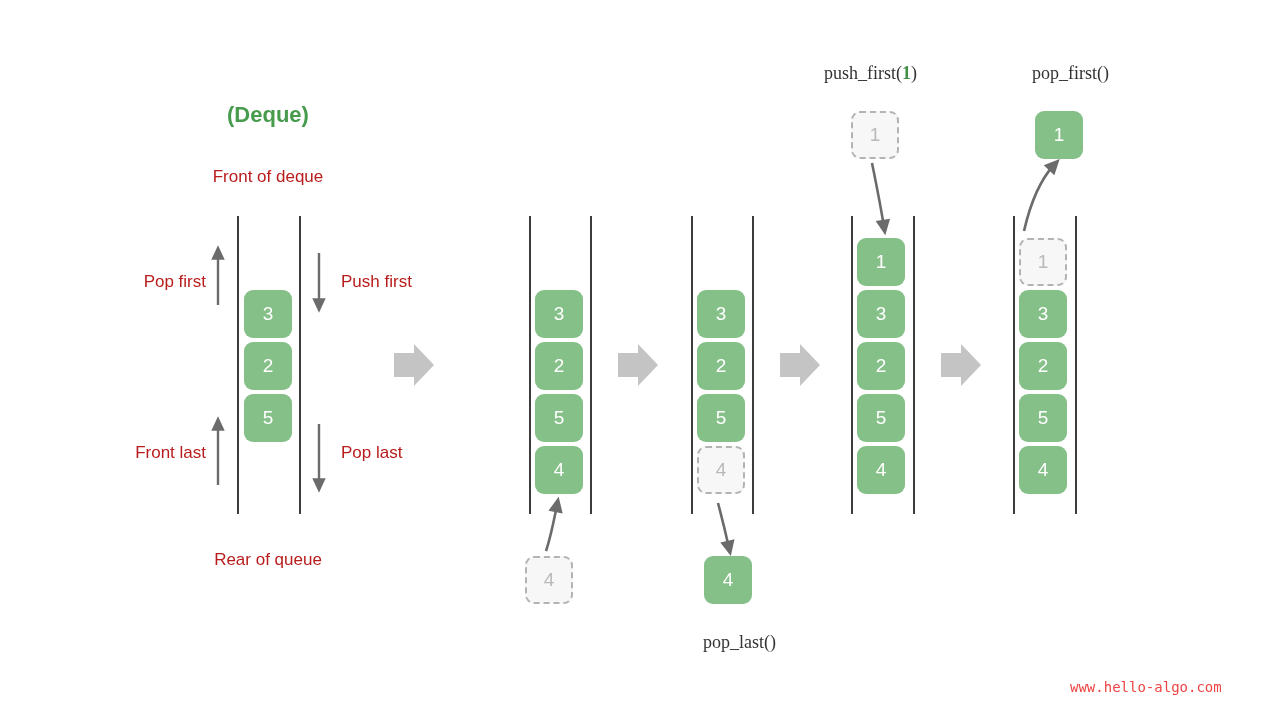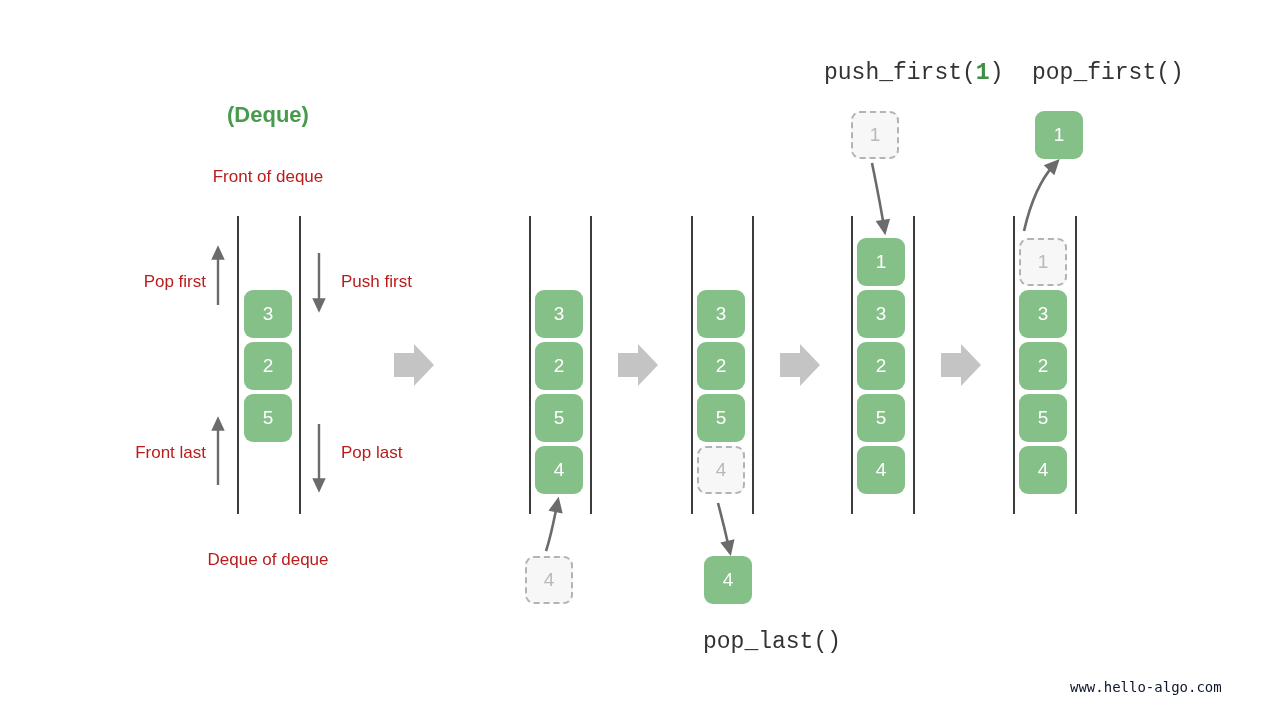--- a/index.html
+++ b/index.html
@@ -37,33 +37,33 @@
     color: #b91c1c;
     font-weight: normal;
     font-size: 17px;
     white-space: nowrap;
     line-height: 22px;
   }
   .lbl.center { text-align: center; }
 
   
   .mono {
-    font-family: Liberation Mono, monospace;
-    font-size: 23px;
+    font-family: Liberation Serif, serif;
+    font-size: 18px;
     color: #333333;
     white-space: nowrap;
     line-height: 30px;
   }
   .mono .arg { color: #3f9046; font-weight: bold; }
 
   
   .watermark {
     font-family: "DejaVu Sans Mono", "Liberation Mono", monospace;
     font-size: 14px;
-    color: #0f172a;
+    color: #ef4444;
     white-space: nowrap;
   }
 
   
   .rail {
     background: #3c3c3c;
     width: 1.6px;
   }
 
   
@@ -97,21 +97,21 @@
   }
 </style>
 </head>
 <body>
 
 <div id="stage">
 
   <div class="abs title" style="left:143px; top:95px; width:250px;">(Deque)</div>
 
   <div class="abs lbl center" style="left:143px; top:166px; width:250px;">Front of deque</div>
-  <div class="abs lbl center" style="left:143px; top:549px; width:250px;">Deque of deque</div>
+  <div class="abs lbl center" style="left:143px; top:549px; width:250px;">Rear of queue</div>
 
   <div class="abs lbl" style="left:101px; top:271px; text-align:right; width:105px;">Pop first</div>
   <div class="abs lbl" style="left:341px; top:271px; width:140px;">Push first</div>
   <div class="abs lbl" style="left:92px; top:442px; text-align:right; width:114px;">Front last</div>
   <div class="abs lbl" style="left:341px; top:442px; width:130px;">Pop last</div>
 
   <div class="abs rail" style="left:237px; top:216px; height:298px;"></div>
   <div class="abs rail" style="left:299px; top:216px; height:298px;"></div>
 
   <div class="abs node" style="left:244px; top:290px;">3</div>

